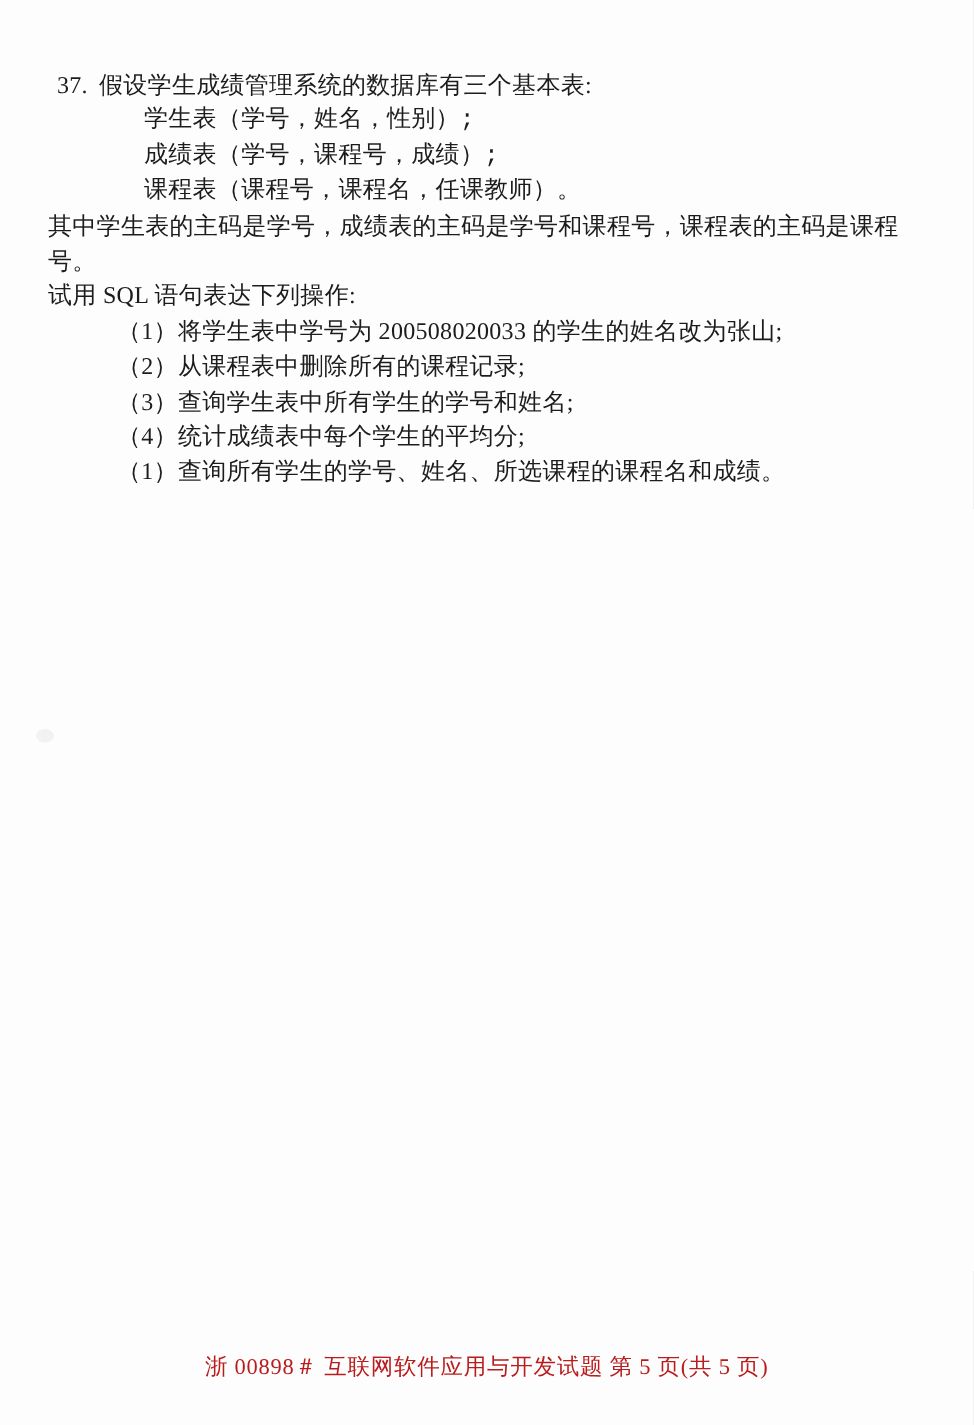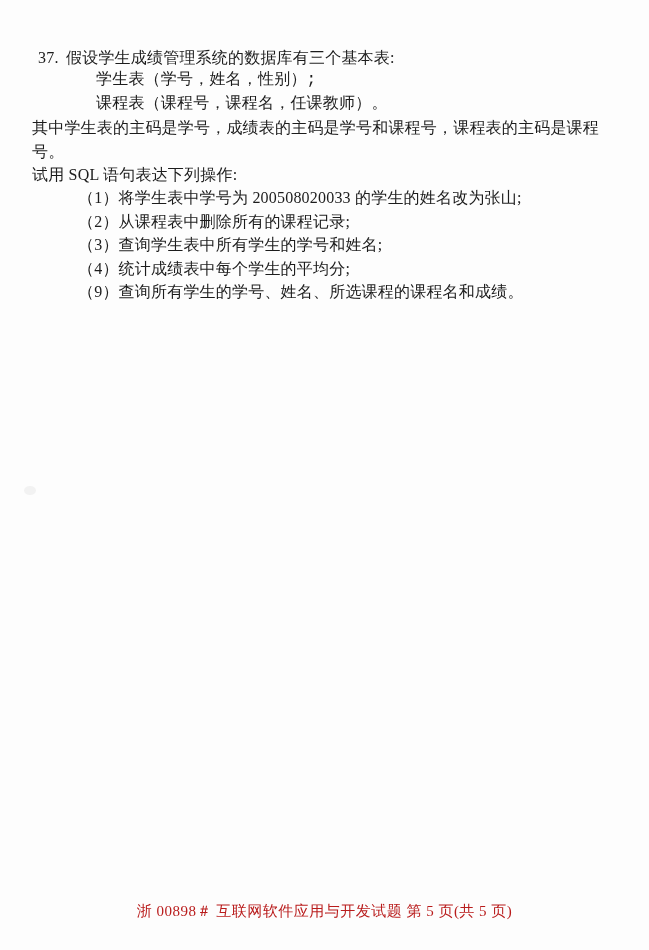--- a/index.html
+++ b/index.html
@@ -75,36 +75,37 @@
 
   <main class="content">
 
     <div class="line q-line">
       <span class="q-num">37.</span>
       <span>假设学生成绩管理系统的数据库有三个基本表:</span>
     </div>
 
     <div class="line t-line">学生表（学号，姓名，性别）;</div>
 
+    <div class="line t-line">成绩表（学号，课程号，成绩）;</div>
 
     <div class="line t-line">课程表（课程号，课程名，任课教师）。</div>
 
     <div class="line note-line">其中学生表的主码是学号，成绩表的主码是学号和课程号，课程表的主码是课程号。</div>
 
     <div class="line note-line">试用 SQL 语句表达下列操作:</div>
 
     <div class="line op-line">（1）将学生表中学号为 200508020033 的学生的姓名改为张山;</div>
 
     <div class="line op-line">（2）从课程表中删除所有的课程记录;</div>
 
     <div class="line op-line">（3）查询学生表中所有学生的学号和姓名;</div>
 
     <div class="line op-line">（4）统计成绩表中每个学生的平均分;</div>
 
-    <div class="line op-line">（9）查询所有学生的学号、姓名、所选课程的课程名和成绩。</div>
+    <div class="line op-line">（1）查询所有学生的学号、姓名、所选课程的课程名和成绩。</div>
 
   </main>
 
   <div class="artifact"></div>
 
   <footer class="footer">浙 00898＃ 互联网软件应用与开发试题 第 5 页(共 5 页)</footer>
 
 </div>
 
 </body></html>

